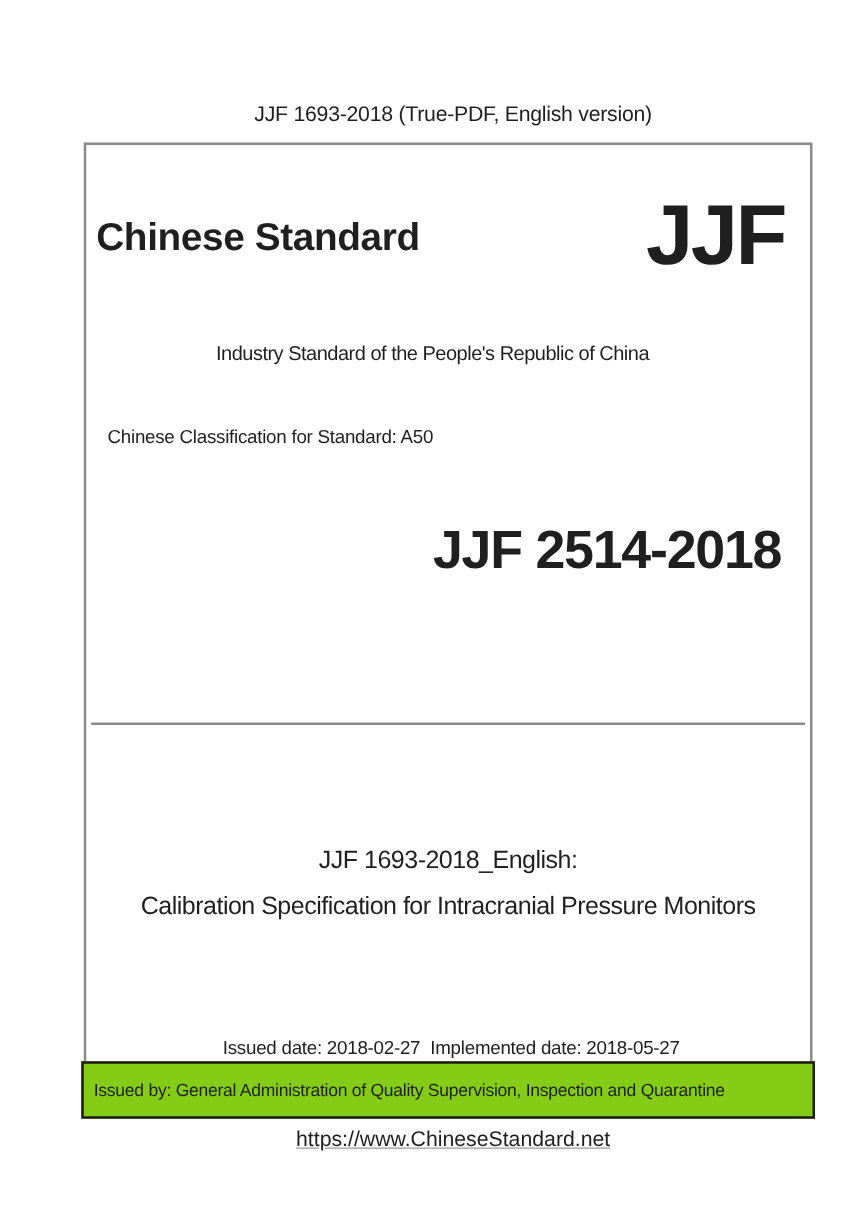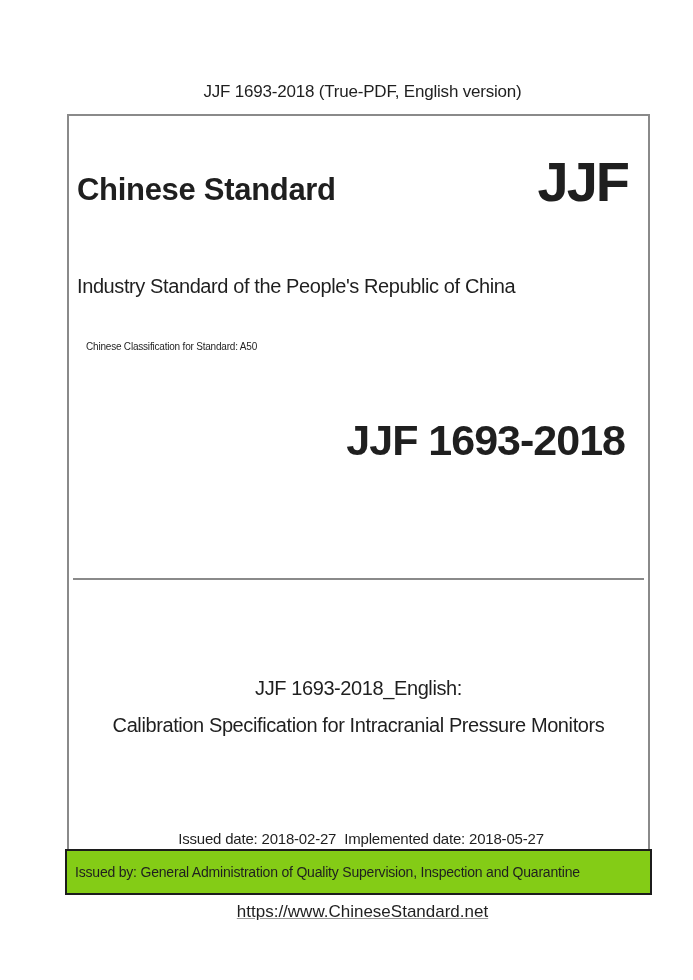--- a/index.html
+++ b/index.html
@@ -35,32 +35,32 @@
   }
   .section-mid { position: relative; height: 277px; border-radius: 21px; }
 
   .brand-title {
     position: absolute; top: 50px; left: 0; right: 47px;
     font-size: 31px; font-weight: bold; letter-spacing: -0.3px;
     line-height: 1;
   }
   .jjf-logo {
     position: absolute; top: 30px; right: 12px;
-    font-size: 56px; font-weight: bold; letter-spacing: -2px;
+    font-size: 68px; font-weight: bold; letter-spacing: -2px;
     line-height: 1;
   }
   .standard-type {
     position: absolute; top: 150px; left: 0; right: 25px;
-    text-align: left;
-    font-size: 20px; letter-spacing: -0.4px;
+    text-align: center;
+    font-size: 16px; letter-spacing: -0.4px;
     line-height: 1.2;
   }
   .classification {
     position: absolute; top: 217px; left: 9px;
-    font-size: 10px; letter-spacing: -0.2px;
+    font-size: 15px; letter-spacing: -0.2px;
     line-height: 1.2;
     text-align: right;
   }
   .standard-code {
     position: absolute; top: 295px; right: 15px;
     font-size: 43px; font-weight: bold; letter-spacing: -1px;
     line-height: 1;
   }
 
   .english-title {
@@ -102,21 +102,21 @@
 
   <div class="header-text">JJF 1693-2018 (True-PDF, English version)</div>
 
   <div class="cover-box">
 
     <div class="section-top">
       <div class="brand-title">Chinese Standard</div>
       <div class="jjf-logo">JJF</div>
       <div class="standard-type">Industry Standard of the People's Republic of China</div>
       <div class="classification">Chinese Classification for Standard: A50</div>
-      <div class="standard-code">JJF 1693-2018</div>
+      <div class="standard-code">JJF 2514-2018</div>
     </div>
 
     <div class="section-mid">
       <div class="english-title">
         <div>JJF 1693-2018_English:</div>
         <div>Calibration Specification for Intracranial Pressure Monitors</div>
       </div>
       <div class="dates-row">
         <span>Issued date: 2018-02-27</span>
         <span>Implemented date: 2018-05-27</span>

